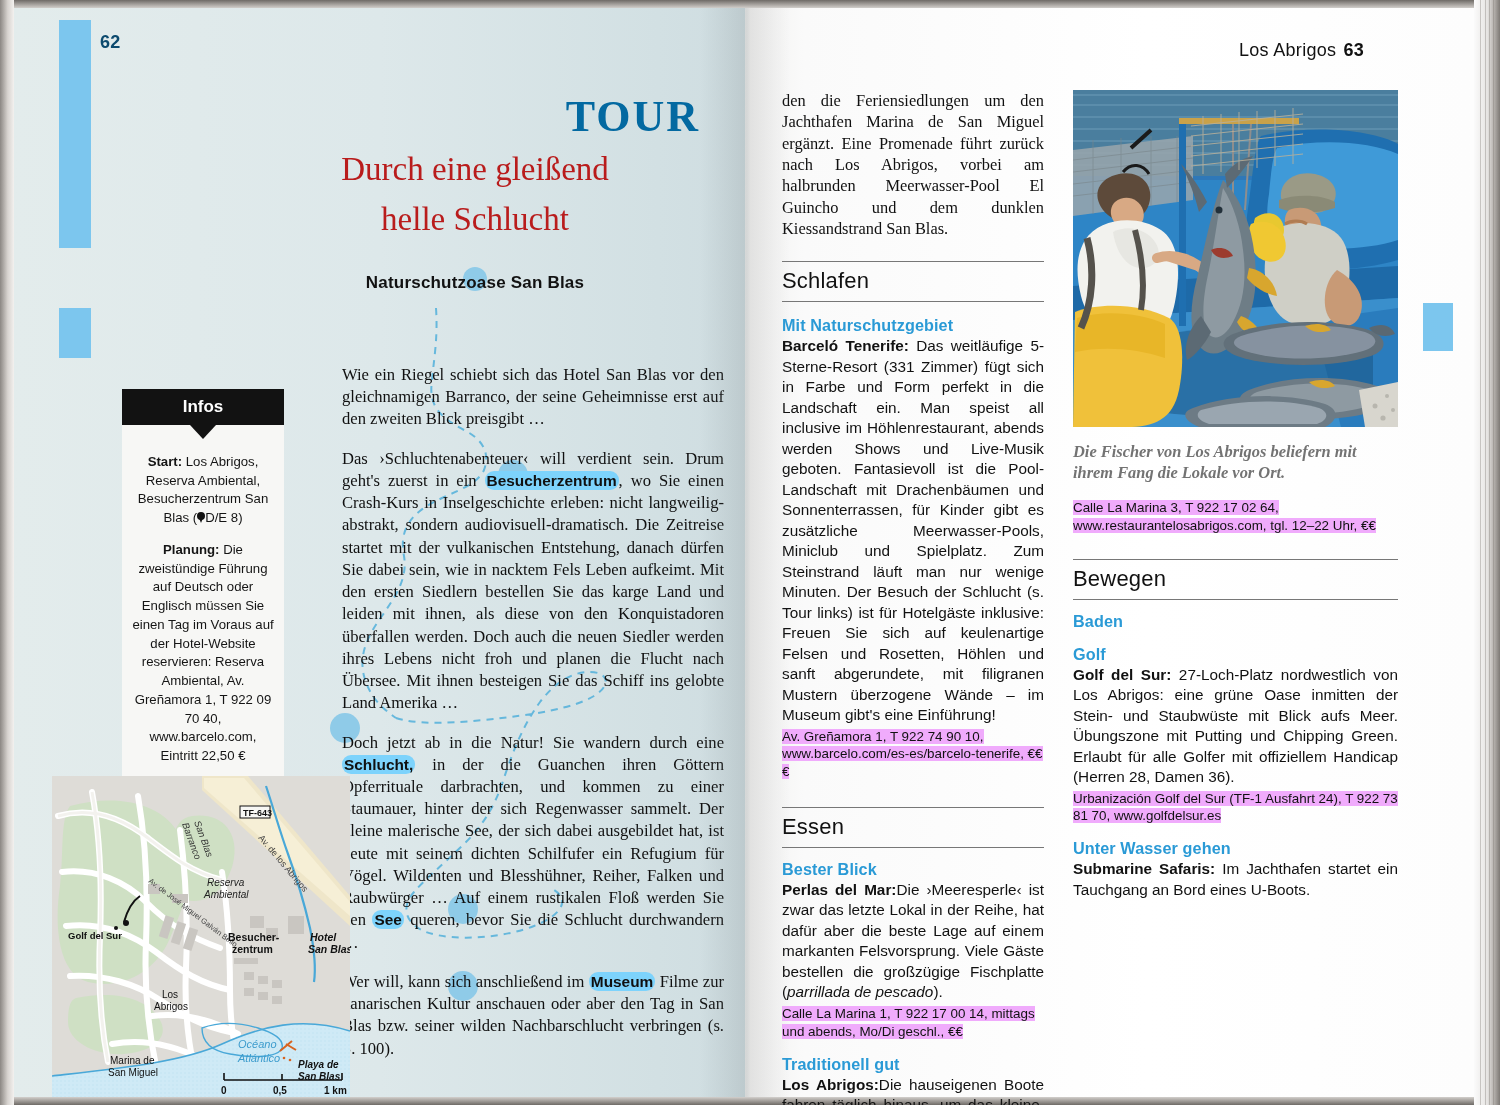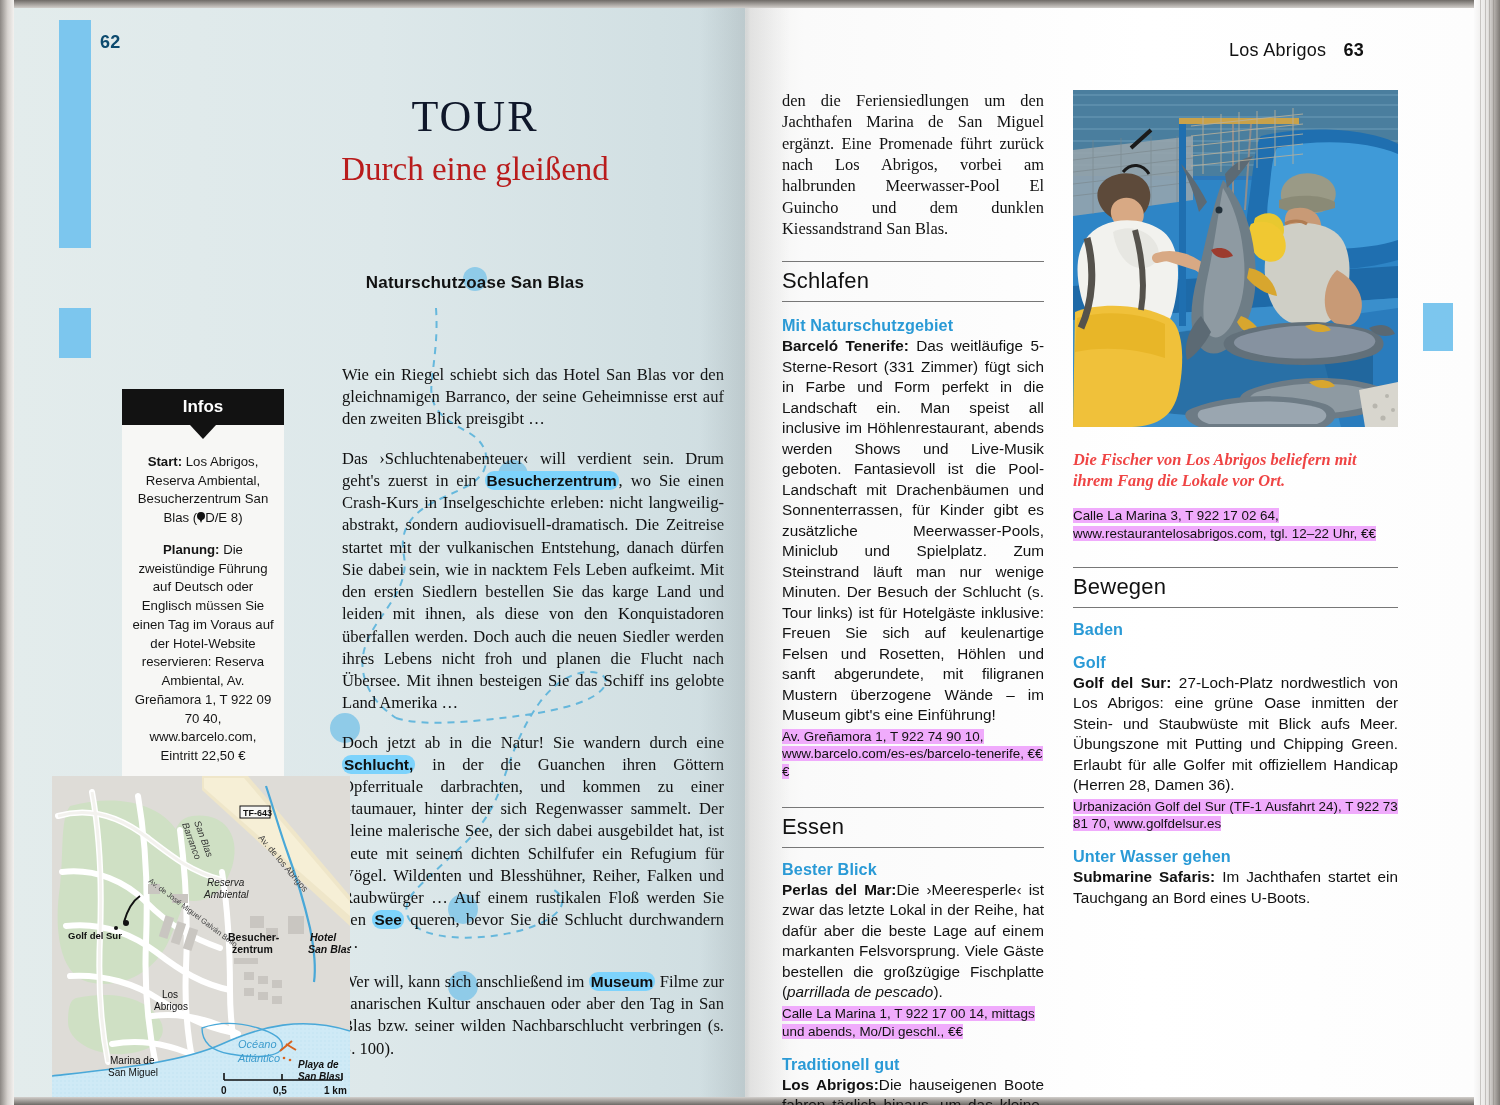--- a/index.html
+++ b/index.html
@@ -38,26 +38,26 @@
   
   .tab{position:absolute;background:#7cc6ee;}
   .tab-a{left:45px;top:12px;width:32px;height:228px;}
   .tab-b{left:45px;top:300px;width:32px;height:50px;}
   .tab-c{left:1423px;top:303px;width:30px;height:48px;}
 
   
   .folio{position:absolute;font-weight:bold;font-size:18px;color:#0c4a6e;letter-spacing:.3px;}
   .folio-l{left:100px;top:32px;}
   .folio-r{right:110px;top:32px;font-weight:normal;font-size:18px;color:#111;}
-  .folio-r b{font-weight:bold;margin-left:17px;}
+  .folio-r b{font-weight:bold;margin-left:7px;}
 
   
   .title-wrap{position:absolute;left:250px;top:95px;width:450px;text-align:center;}
-  .t-tour{font-family:"Liberation Serif", serif;font-weight:normal;color:#0f172a;
-     font-size:44px;letter-spacing:2px;line-height:1;}
+  .t-tour{font-family:"Liberation Serif", serif;font-weight:bold;color:#0369a1;
+     font-size:44px;letter-spacing:2px;line-height:1;text-align:right;}
   .t-main{font-family:"Liberation Serif", serif;font-size:33px;color:#b91c1c;
      line-height:1.15;margin-top:12px;font-weight:normal;}
   .t-sub{position:absolute;left:250px;top:273px;width:450px;text-align:center;
      font-size:17px;font-weight:bold;color:#121212;letter-spacing:.2px;}
 
   
   .infos{position:absolute;left:108px;top:381px;width:162px;}
   .infos-hd{position:relative;height:36px;background:#121212;color:#fff;
      text-align:center;font-weight:bold;font-size:17px;line-height:36px;}
   .infos-hd:after{content:"";position:absolute;left:50%;margin-left:-13px;top:36px;
@@ -101,21 +101,21 @@
   .sub-blue{color:#2a9ad6;font-weight:bold;font-size:16.2px;margin:14px 0 1px;letter-spacing:.1px;}
   .entry{font-size:15.3px;line-height:1.34;color:#111;text-align:justify;margin:0;}
   .entry b{font-weight:bold;}
   .entry i{font-style:italic;}
   .addr{font-size:13.4px;line-height:1.33;color:#111;margin:2px 0 0;text-align:left;}
   .addr .mark{background:#f0abfc;}
 
   .photo{position:absolute;left:1073px;top:90px;width:325px;height:337px;overflow:hidden;background:#2a6fae;}
   .photo svg{display:block;}
   .caption{font-family:"Liberation Serif",serif;font-style:italic;font-weight:bold;
-     font-size:16.4px;line-height:1.25;color:#ef4444;margin:16px 0 16px;}
+     font-size:16.4px;line-height:1.25;color:#737373;margin:8px 0 16px;}
 
   .r2-top{position:absolute;left:1073px;top:434px;width:325px;}
 </style>
 </head>
 <body>
 
 <div class="spread">
 
   <div class="edge-top"></div>
   <div class="edge-bottom"></div>
@@ -131,20 +131,21 @@
     <div class="grad"></div>
 
     <div class="tab tab-a"></div>
     <div class="tab tab-b"></div>
 
     <div class="folio folio-l" style="left:86px;top:24px;">62</div>
 
     <div class="title-wrap" style="left:236px;top:87px;">
       <div class="t-tour">TOUR</div>
       <div class="t-main">Durch eine gleißend</div>
+      <div class="t-main">helle Schlucht</div>
     </div>
 
     <div class="t-sub" style="left:236px;top:265px;">
       <span style="position:relative;">
         <span style="position:absolute;left:97px;top:-6px;width:24px;height:24px;border-radius:50%;background:#8fcbe8;z-index:0;"></span>
         <span style="position:relative;z-index:1;">Naturschutzoase San Blas</span>
       </span>
     </div>
 
     <svg style="position:absolute;left:0;top:0;width:731px;height:1089px;pointer-events:none;">

